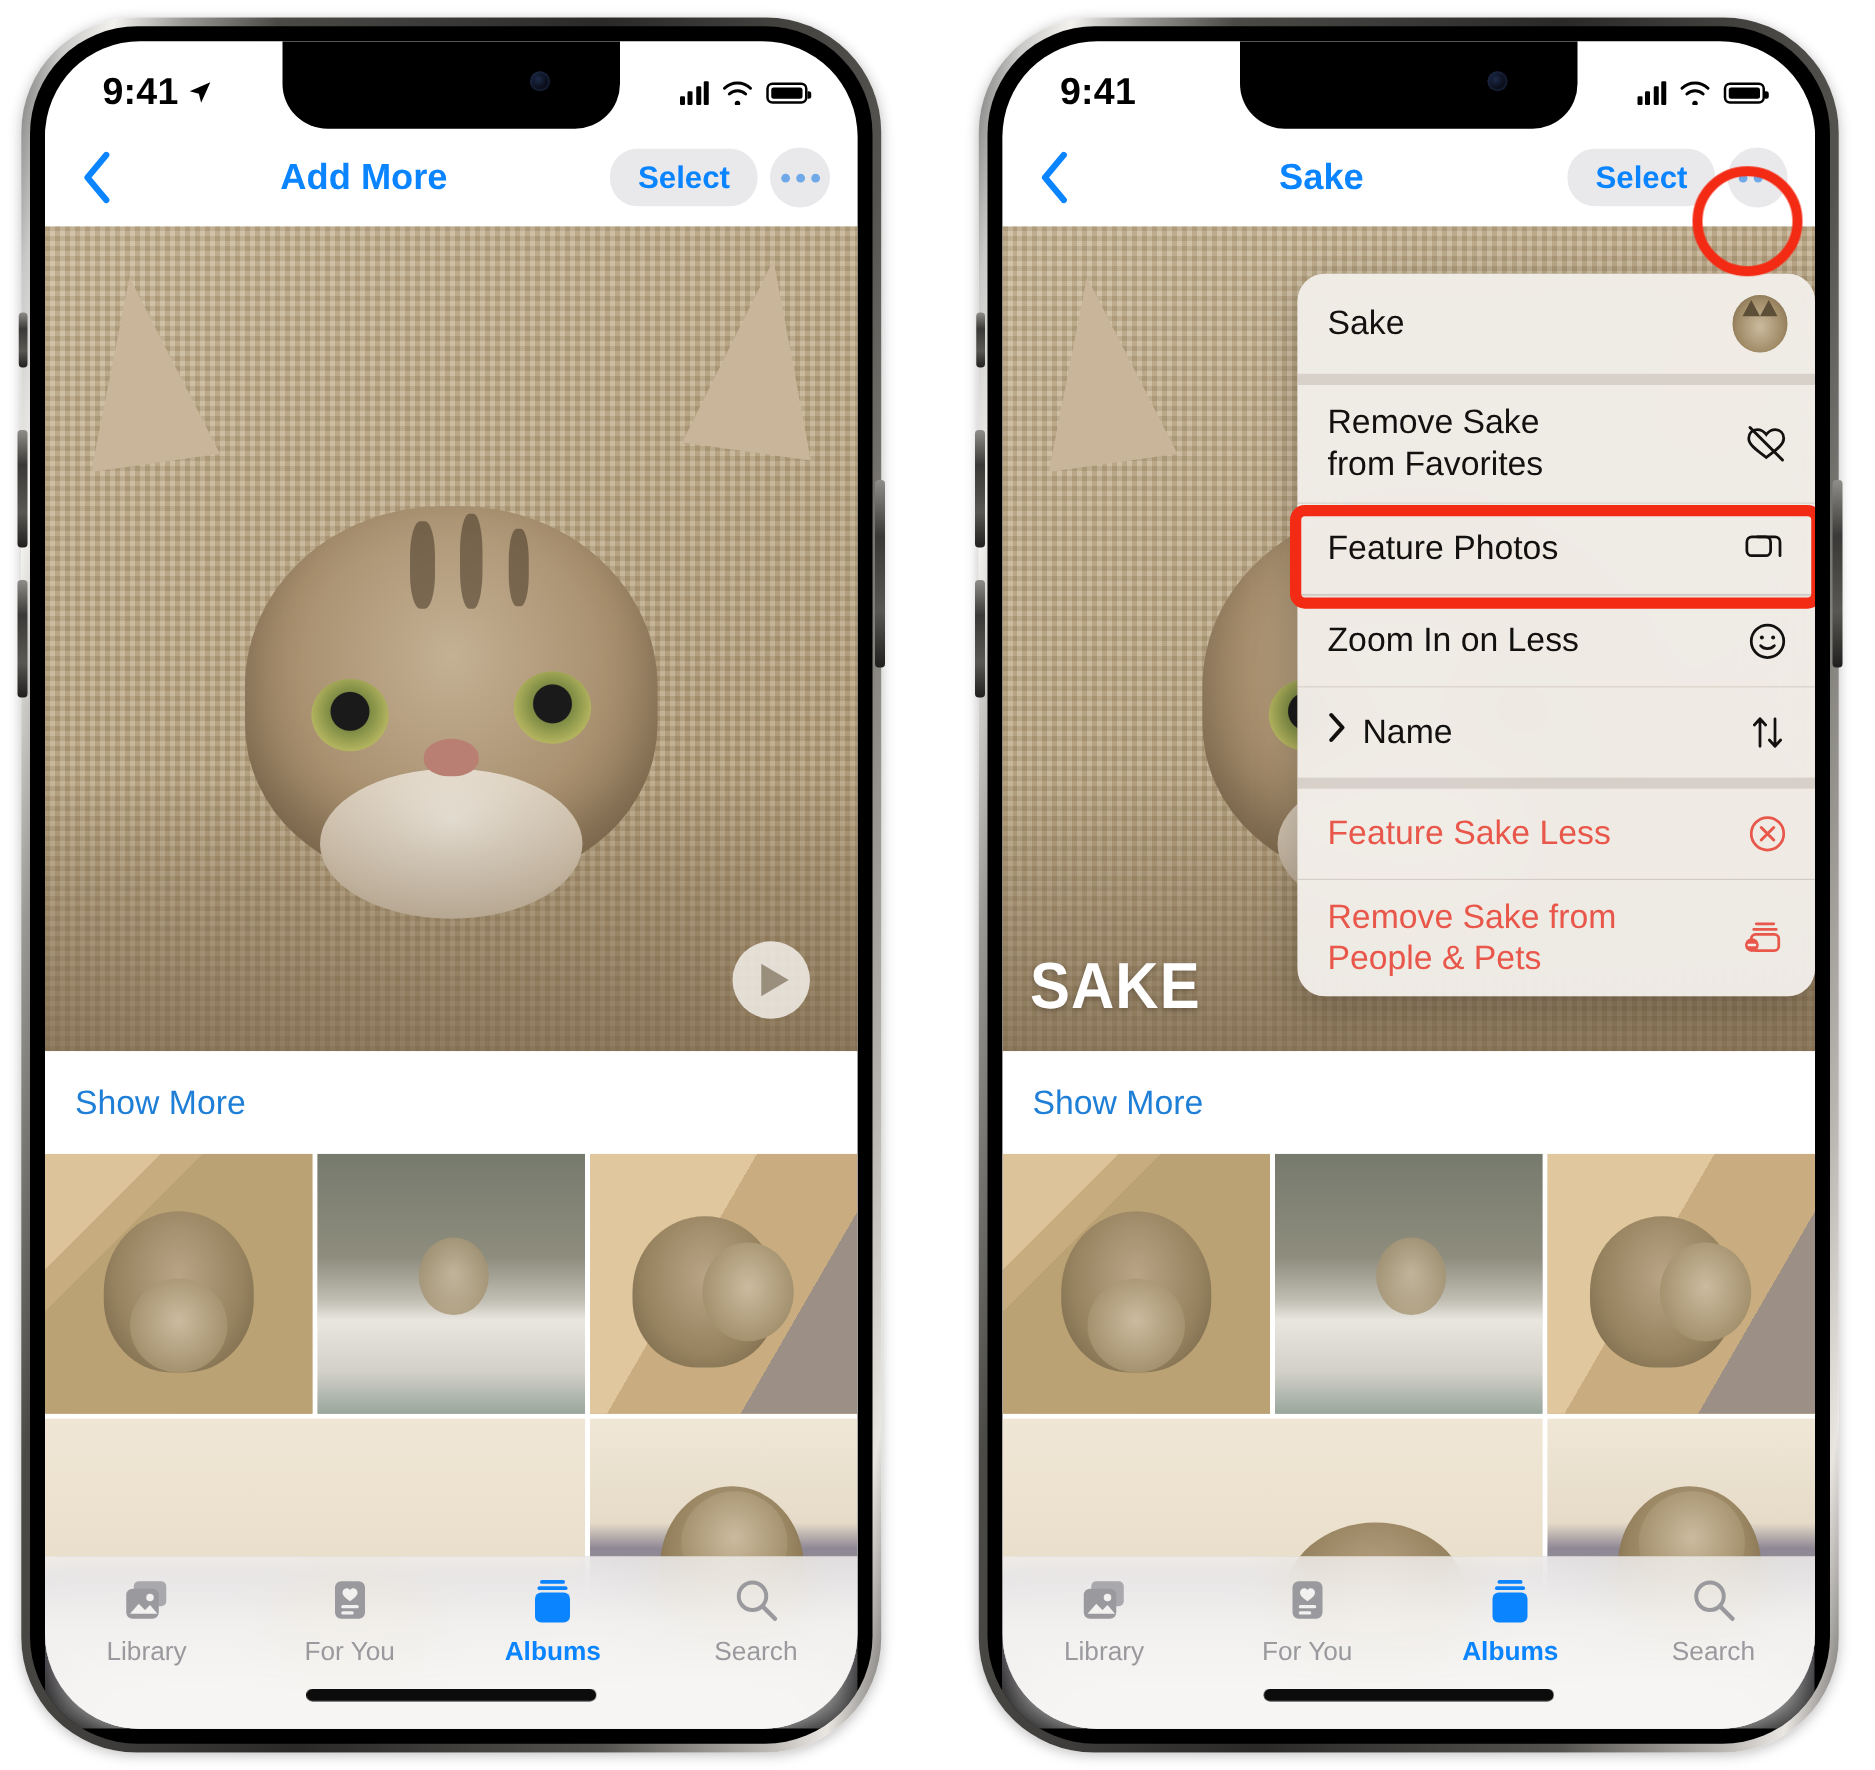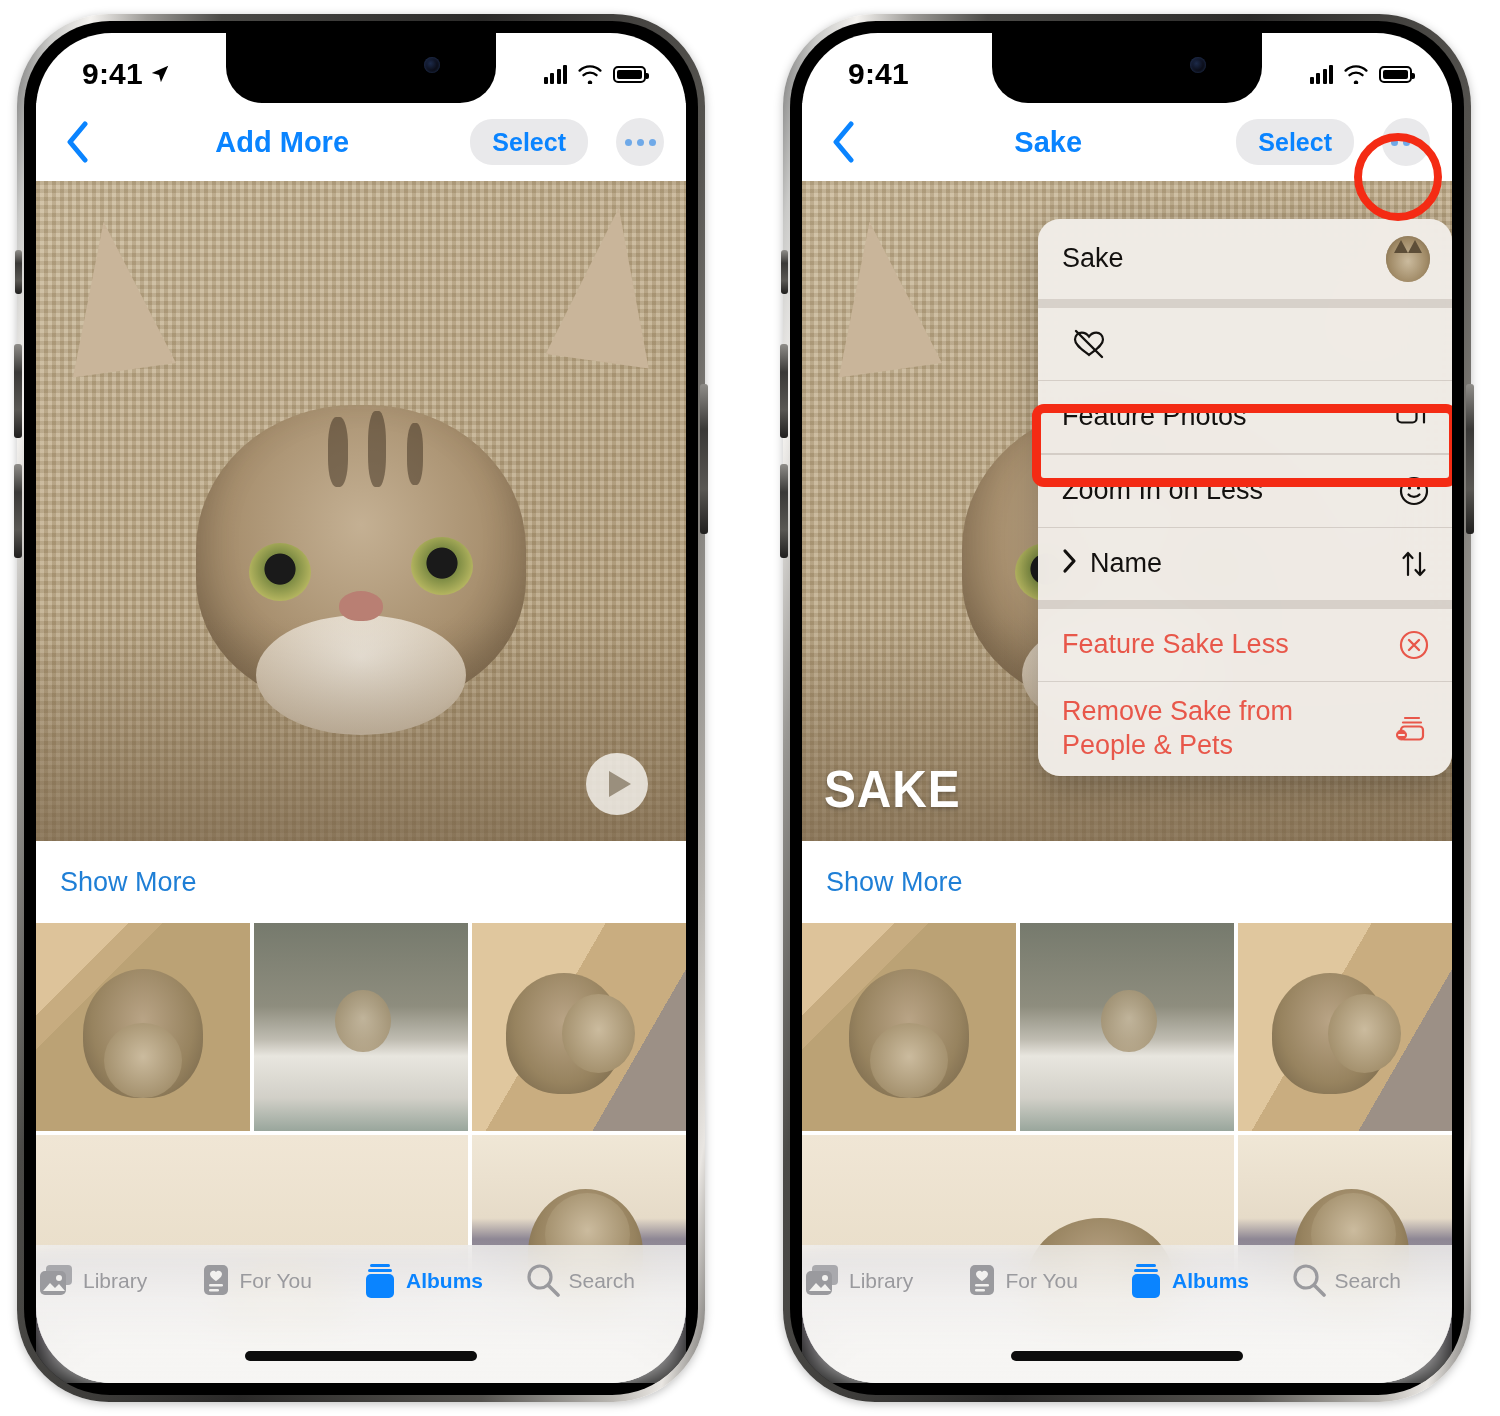--- a/index.html
+++ b/index.html
@@ -121,21 +121,21 @@
     width: 46px; height: 46px;
     display: flex; align-items: center; justify-content: center;
     flex: 0 0 auto;
   }
   .nav-back svg { display:block; }
   .nav-title {
     flex: 1 1 auto; text-align: center;
     font-size: 29px; font-weight: 700; color: #0a84ff;
     margin-left: -6px;
   }
-  .nav-actions { display: flex; align-items: center; gap: 28px; flex: 0 0 auto; }
+  .nav-actions { display: flex; align-items: center; gap: 10px; flex: 0 0 auto; }
   .pill {
     background: #e9e9eb; border-radius: 22px;
     padding: 9px 22px;
     font-size: 25px; font-weight: 600; color: #0a84ff;
     line-height: 1.15;
   }
   .ellipsis-btn {
     width: 48px; height: 48px; border-radius: 50%;
     background: #e9e9eb;
     display: flex; align-items: center; justify-content: center; gap: 5px;
@@ -212,21 +212,21 @@
     position: absolute; left: 0; right: 0; bottom: 0;
     height: 138px;
     background: linear-gradient(180deg, rgba(243,242,240,.80) 0%, rgba(247,246,244,.93) 40%, #f6f5f3 100%);
     backdrop-filter: blur(18px);
     display: flex; align-items: flex-start;
     padding-top: 14px;
     z-index: 20;
   }
   .tab {
     flex: 1 1 0;
-    display: flex; flex-direction: row; align-items: center; gap: 7px;
+    display: flex; flex-direction: column; align-items: center; gap: 7px;
     color: #9a9a9e;
   }
   .tab.active { color: #0a84ff; }
   .tab-label { font-size: 21px; font-weight: 400; }
   .tab.active .tab-label { font-weight: 600; }
   .tab-ico { height: 44px; display:flex; align-items:center; justify-content:center; }
   .home-indicator {
     position: absolute; bottom: 22px; left: 50%; transform: translateX(-50%);
     width: 232px; height: 10px; border-radius: 6px; background: #0c0c0c;
     z-index: 21;
@@ -540,20 +540,21 @@
               <div class="ctx-avatar">
                 <div style="position:absolute;inset:0;background:radial-gradient(ellipse at 50% 55%,#cbbb9e 0%,#a08a66 60%,#6d5c42 100%);"></div>
                 <div style="position:absolute;left:8px;top:4px;width:0;height:0;border-left:7px solid transparent;border-right:7px solid transparent;border-bottom:13px solid #5d4e38;"></div>
                 <div style="position:absolute;right:8px;top:4px;width:0;height:0;border-left:7px solid transparent;border-right:7px solid transparent;border-bottom:13px solid #5d4e38;"></div>
               </div>
             </div>
           </div>
           <div class="ctx-gap"></div>
 
           <div class="ctx-item">
+            <div class="lbl">Remove Sake<br>from Favorites</div>
             <div class="ico">
               <svg width="34" height="30" viewBox="0 0 34 30" fill="none">
                 <path d="M17 26 C11 21 3 16.5 3 10.5 C3 6.4 6.2 3.6 9.7 3.6 C12.4 3.6 15.2 5 17 7.6 C18.8 5 21.6 3.6 24.3 3.6 C27.8 3.6 31 6.4 31 10.5 C31 16.5 23 21 17 26 Z" stroke="#13110f" stroke-width="2.2"></path>
                 <path d="M4 2 L30 28" stroke="#13110f" stroke-width="2.4" stroke-linecap="round"></path>
               </svg>
             </div>
           </div>
           <div class="ctx-sep"></div>
 
           <div class="ctx-item">

